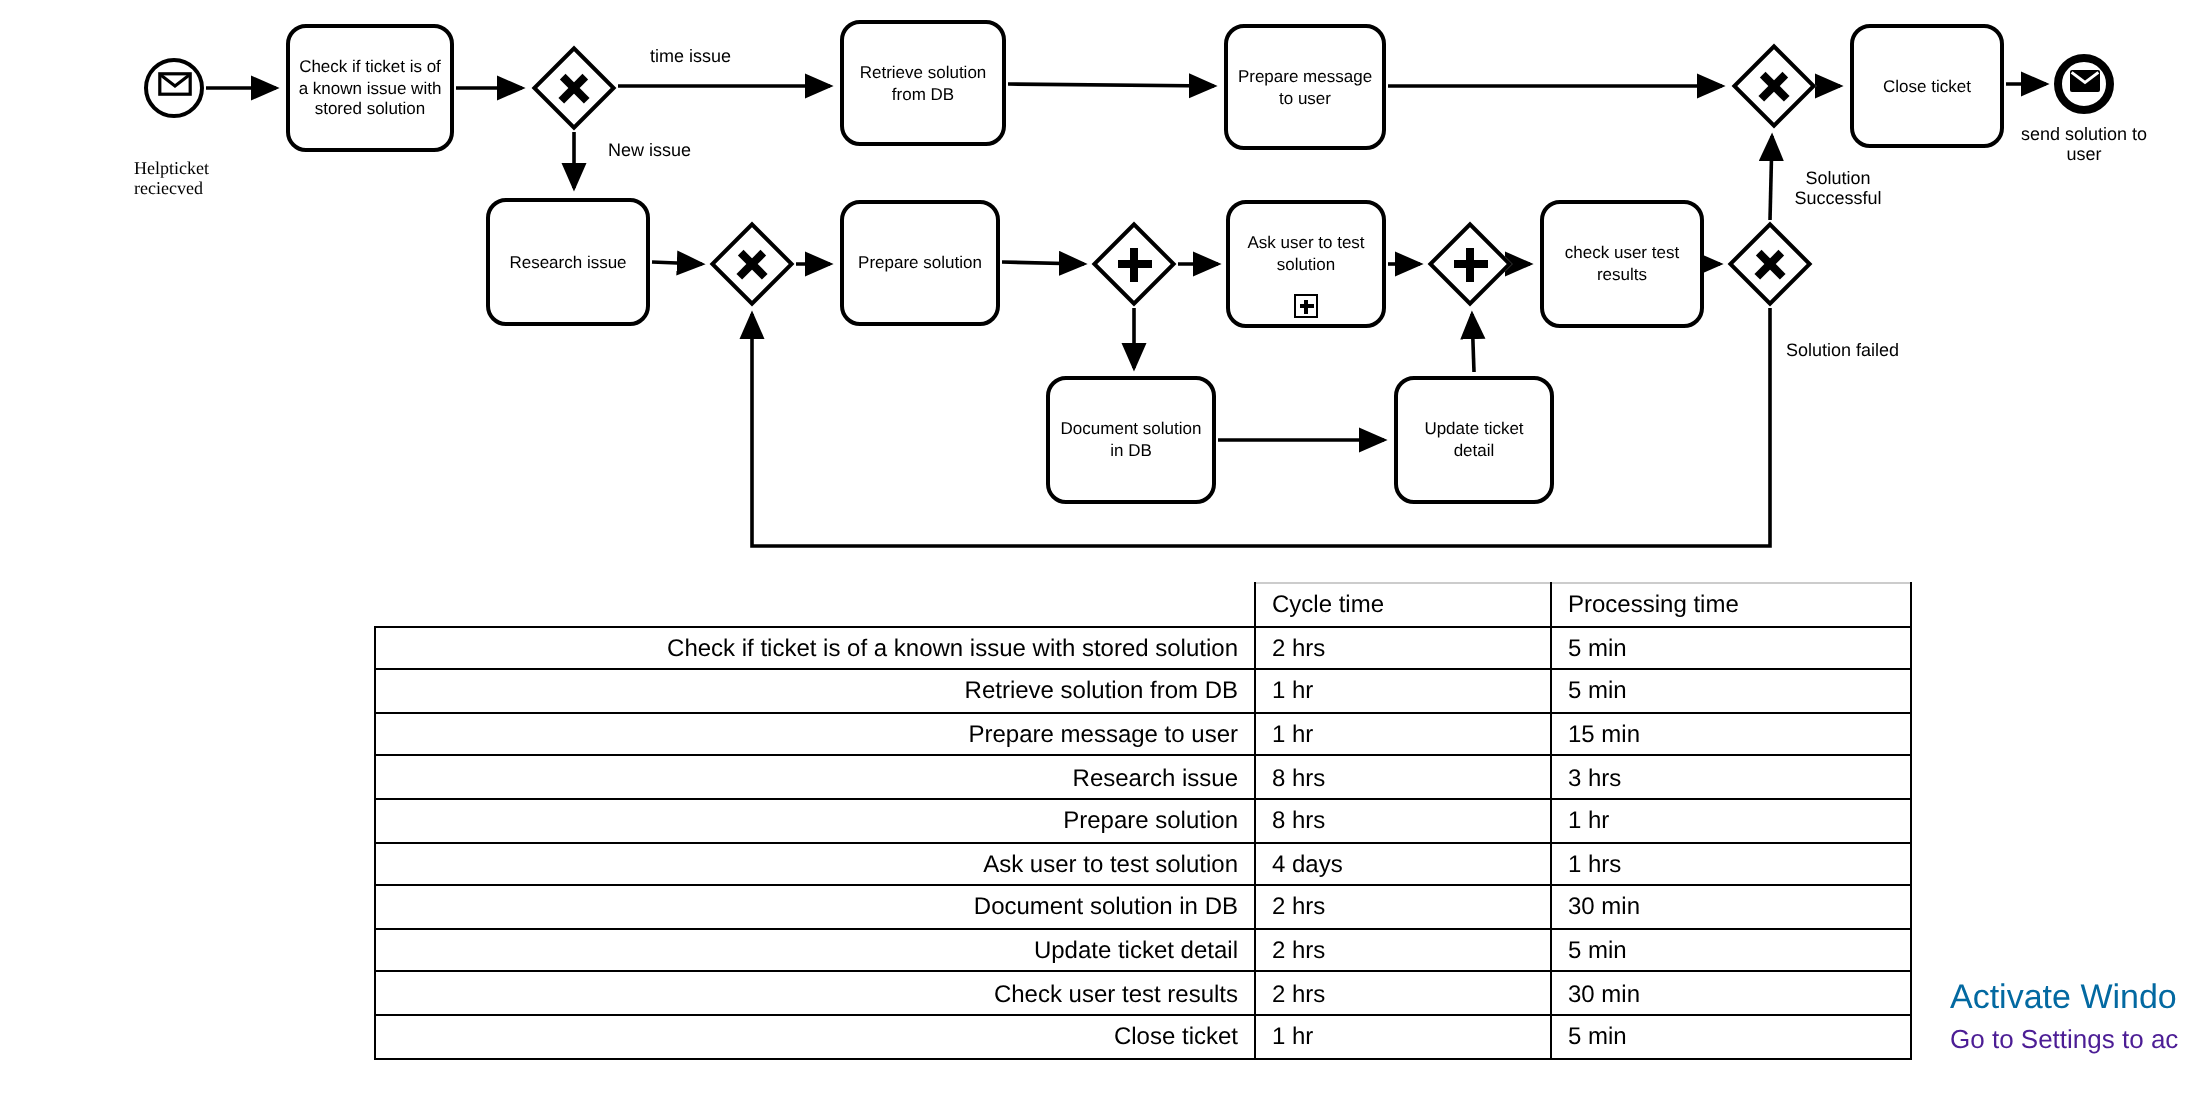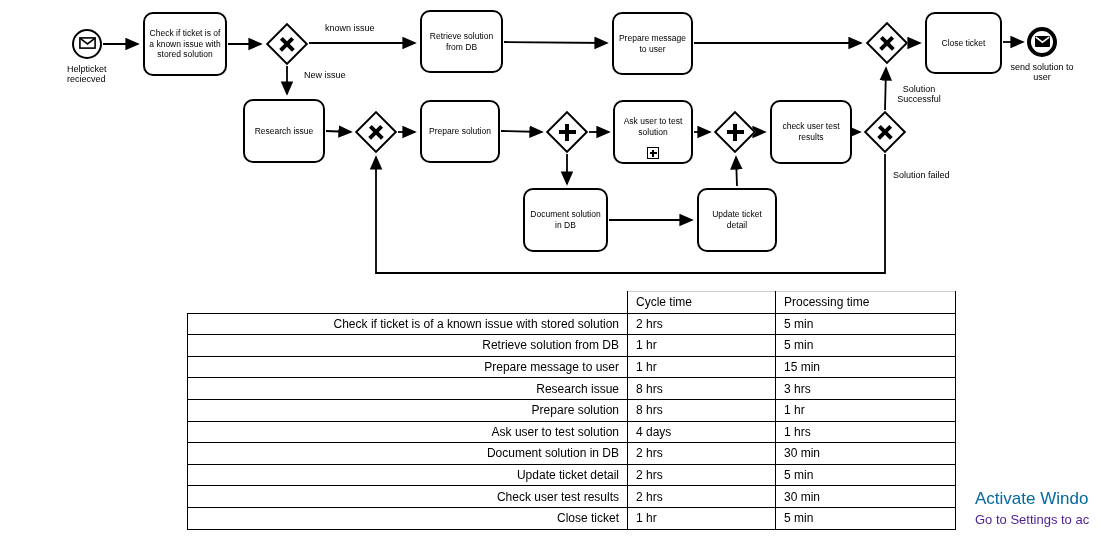--- a/index.html
+++ b/index.html
@@ -102,21 +102,21 @@
   </svg>
 
   <div class="event start" style="left:72px; top:29px;">
     <span>
       <svg width="17" height="12" viewBox="0 0 17 12">
         <rect x="0.9" y="0.9" width="15.2" height="10.2" fill="#fff" stroke="#000" stroke-width="1.6"></rect>
         <path d="M1.2 1.4 L8.5 7 L15.8 1.4" fill="none" stroke="#000" stroke-width="1.6"></path>
       </svg>
     </span>
   </div>
-  <div class="lbl wrap" style="left:67px; top:64px; width:48px;">Helpticket reciecved</div>
+  <div class="lbl wrap" style="left:67px; top:79px; width:48px;font-family:Liberation Serif, serif;">Helpticket reciecved</div>
 
   <div class="event end" style="left:1027px; top:27px;">
     <span>
       <svg width="15" height="11" viewBox="0 0 15 11">
         <rect x="0" y="0" width="15" height="11" rx="1" fill="#000"></rect>
         <path d="M0.8 1.2 L7.5 6.2 L14.2 1.2" fill="none" stroke="#fff" stroke-width="1.5"></path>
       </svg>
     </span>
   </div>
   <div class="lbl wrap" style="left:1002px; top:62px; width:80px; text-align:center;">send solution to user</div>
@@ -168,21 +168,21 @@
         <span class="bar-v"></span>
       </span>
   </div>
   <div class="gw exclusive" style="left:870px; top:117px;">
     <span class="glyph">
         <span class="bar-h"></span>
         <span class="bar-v"></span>
       </span>
   </div>
 
-  <div class="lbl" style="left:325px; top:23px;">known issue</div>
+  <div class="lbl" style="left:325px; top:23px;">time issue</div>
   <div class="lbl" style="left:292px; top:70px;margin-left:12px;">New issue</div>
   <div class="lbl wrap" style="left:893px; top:84px; width:52px; text-align:center;">Solution Successful</div>
   <div class="lbl" style="left:893px; top:170px;">Solution failed</div>
 
   <table class="times">
     <colgroup>
         <col style="width:440px">
         <col style="width:148px">
         <col style="width:180px">
       </colgroup>

